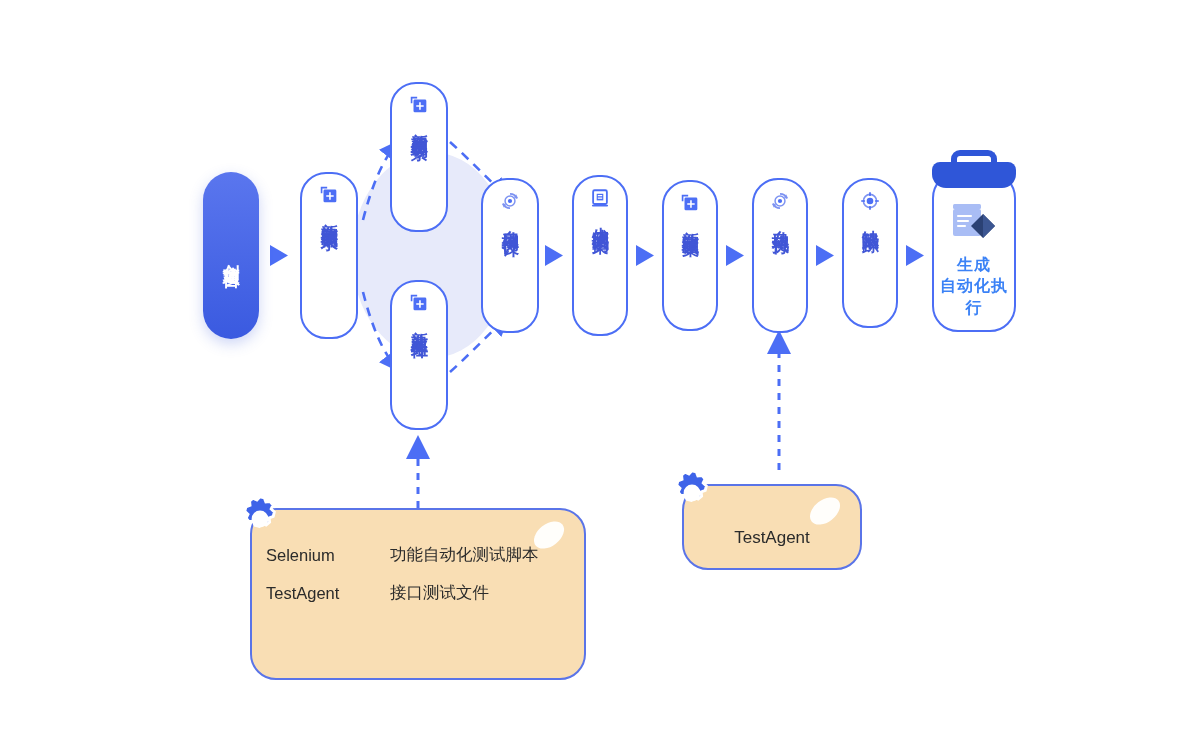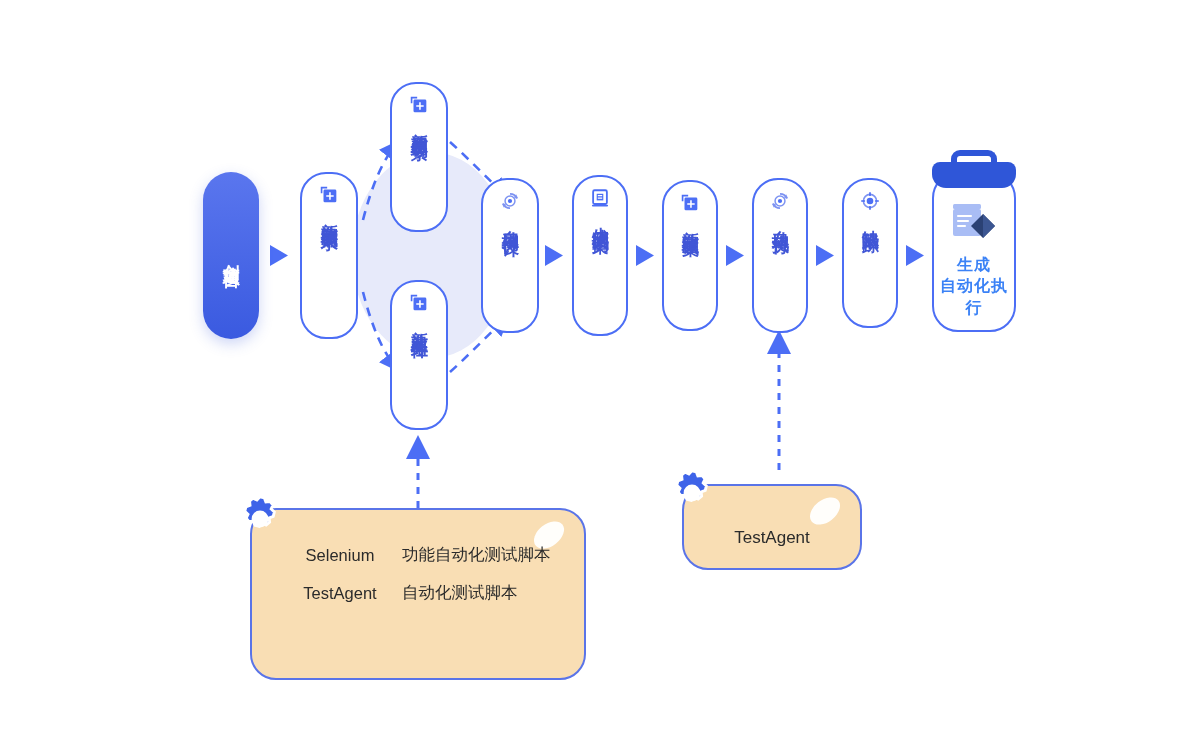--- a/index.html
+++ b/index.html
@@ -64,21 +64,21 @@
   .ocard{
     position:absolute;box-sizing:border-box;
     background:#F9DEB4;border:2px solid #5A74E8;border-radius:26px;
     overflow:hidden;
   }
   .ocard .gloss{
     position:absolute;width:34px;height:22px;background:#fff;
     border-radius:50%;transform:rotate(-38deg);right:18px;top:14px;opacity:.95;
   }
   .gear{position:absolute;width:54px;height:54px;}
-  .tool-rows{position:absolute;left:26px;top:26px;text-align:center;}
+  .tool-rows{position:absolute;left:14px;top:26px;}
   .trow{display:flex;align-items:center;height:38px;}
   .tname{width:124px;color:#2b2b2b;font-size:16.5px;white-space:nowrap;}
   .tdesc{color:#2b2b2b;font-size:16.5px;white-space:nowrap;}
   .agent-label{
     position:absolute;width:100%;text-align:center;top:42px;
     color:#2b2b2b;font-size:17px;
   }
   .blob{position:absolute;background:#E7EAFA;border-radius:50%;}
 </style>
 </head>
@@ -221,21 +221,21 @@
 
   <div class="ocard" style="left:250px;top:508px;width:336px;height:172px;">
     <div class="gloss"></div>
     <div class="tool-rows">
       <div class="trow">
         <span class="tname">Selenium</span>
         <span class="tdesc">功能自动化测试脚本</span>
       </div>
       <div class="trow">
         <span class="tname">TestAgent</span>
-        <span class="tdesc">自动化测试脚本</span>
+        <span class="tdesc">接口测试文件</span>
       </div>
     </div>
   </div>
   <svg class="gear" viewBox="0 0 54 54" style="left:234px;top:492px;">
     <path d="M27 3 l4.6 1.1 1.6 4.3 4.5 -.5 2.9 3.6 -1.9 4.1 3.3 3.1 -1.1 4.6 -4.3 1.6 .5 4.5 -3.6 2.9 -4.1 -1.9 -3.1 3.3 -4.6 -1.1 -1.6 -4.3 -4.5 .5 -2.9 -3.6 1.9 -4.1 -3.3 -3.1 1.1 -4.6 4.3 -1.6 -.5 -4.5 3.6 -2.9 4.1 1.9 z" fill="#3E63E8" stroke="#fff" stroke-width="3" transform="translate(0,2) scale(0.96)"></path>
     <circle cx="26" cy="27" r="8.4" fill="#fff"></circle>
   </svg>
 
   <div class="ocard" style="left:682px;top:484px;width:180px;height:86px;">
     <div class="gloss"></div>

